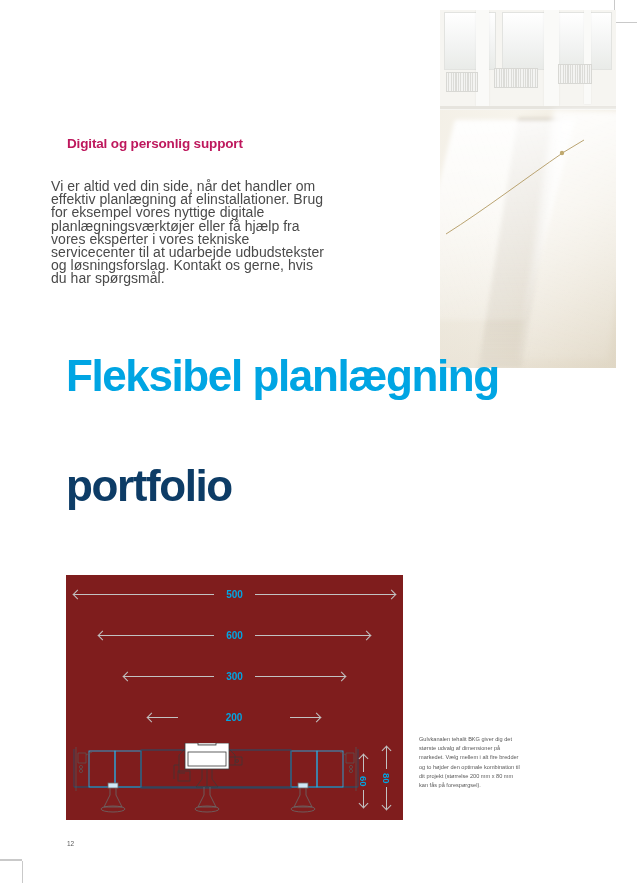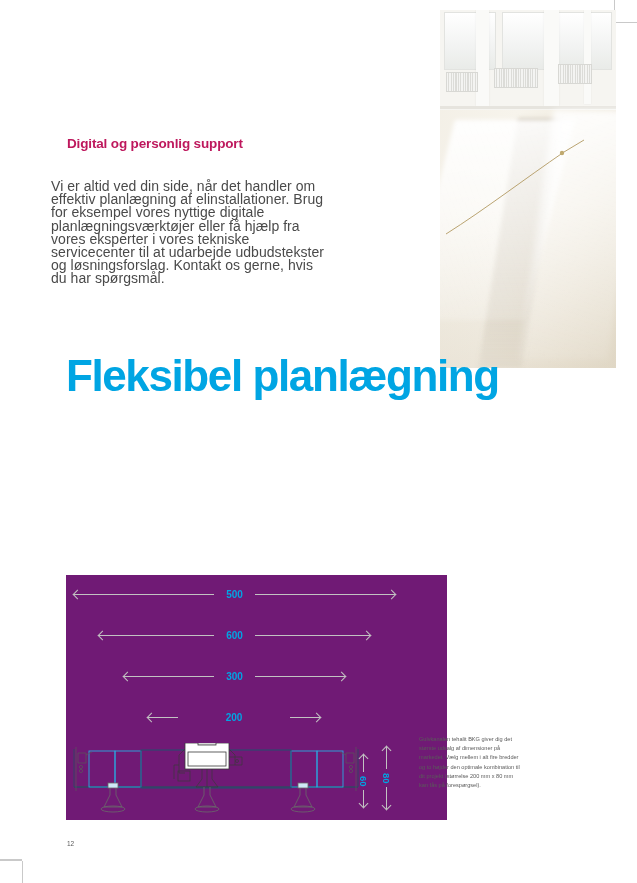--- a/index.html
+++ b/index.html
@@ -142,22 +142,21 @@
   }
   .headline .hl-accent { color: #00a5e3; }
 
   
   .diagram {
     position: absolute;
     left: 66px;
     top: 575px;
     width: 337px;
     height: 245px;
-    background: #701a75;
-    padding-left: 44px;
+    background: #7f1d1d;
   }
 
   .dim-row {
     position: absolute;
     height: 14px;
     left: 0;
     display: flex;
     align-items: center;
     justify-content: center;
   }
@@ -277,20 +276,21 @@
   </svg>
 </div>
 
 <div class="sub-heading">Digital og personlig support</div>
 
 <div class="body-copy">Vi er altid ved din side, når det handler om effektiv planlægning af elinstallationer. Brug for eksempel vores nyttige digitale planlægningsværktøjer eller få hjælp fra vores eksperter i vores tekniske servicecenter til at udarbejde udbudstekster og løsningsforslag. Kontakt os gerne, hvis du har spørgsmål.</div>
 
 <div class="headline">
   <span class="hl-accent">Fleksibel planlægning</span><br>
   <br>
+  <span>portfolio</span>
 </div>
 
 <div class="diagram">
 
   <div class="dim-row" style="top:12px; left:8px; width:321px;">
     <div class="dim-line left"></div>
     <div class="dim-value">500</div>
     <div class="dim-line right"></div>
   </div>
 

